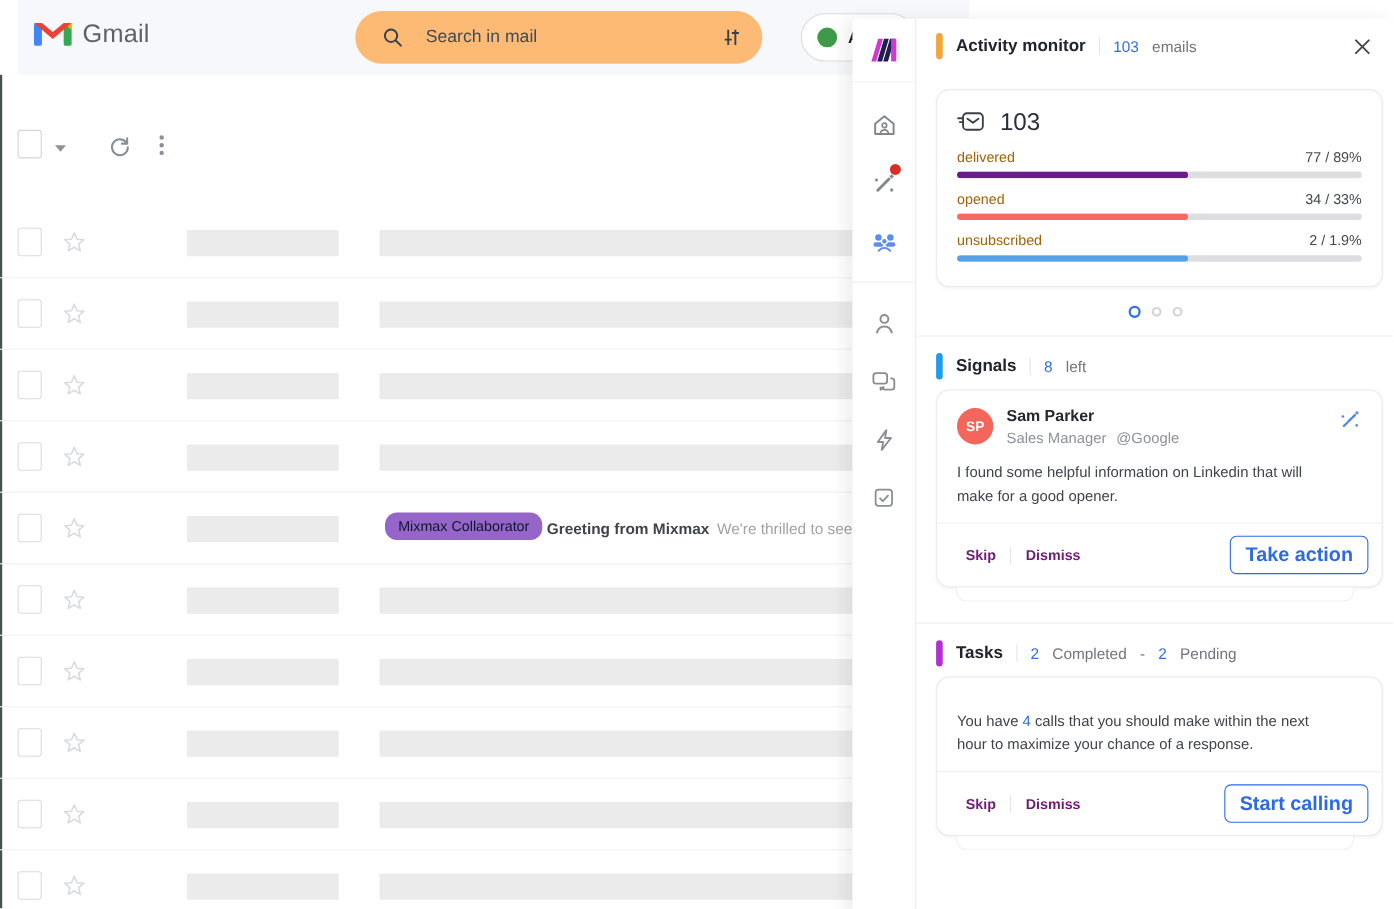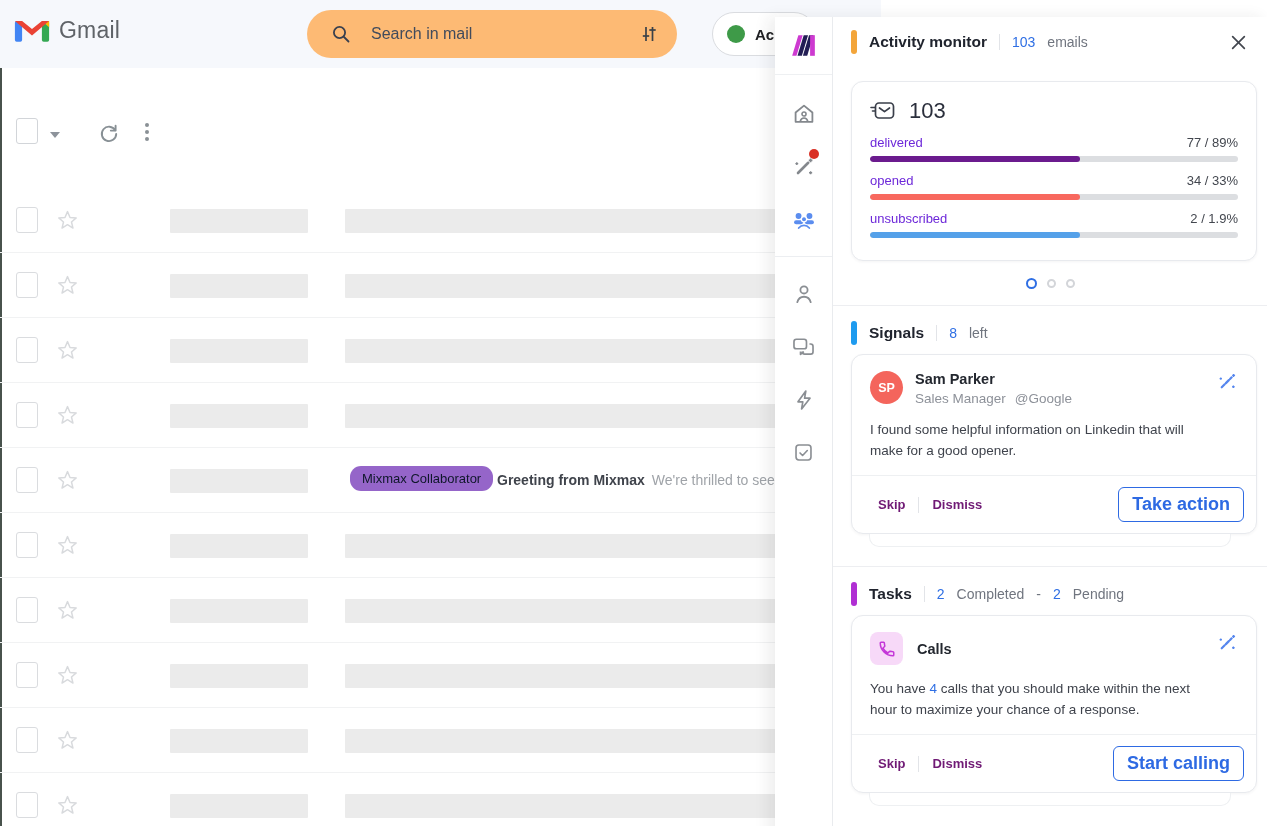--- a/index.html
+++ b/index.html
@@ -1,21 +1,21 @@
 <!DOCTYPE html>
 <html><head>
 <meta charset="utf-8">
 <style>
   * { margin:0; padding:0; box-sizing:border-box; }
   html,body { width:1267px; height:826px; overflow:hidden; background:#fff;
               font-family:"Liberation Sans","DejaVu Sans",sans-serif; }
   .app { position:relative; width:1267px; height:826px; background:#fff; }
 
   
-  .gmail { position:absolute; left:0; top:0; width:881px; height:826px; overflow:hidden; background:#fff; }
+  .gmail { position:absolute; left:0; top:0; width:881px; height:826px; overflow:hidden; background:#fff;padding-left:16px; }
   .gmail-header { position:relative; height:68px; background:#f6f8fc; }
   .brand { position:absolute; left:14px; top:16px; display:flex; align-items:center; gap:9px; }
   .brand-text { font-size:23px; color:#5f6368; letter-spacing:.2px; }
   .search-pill { position:absolute; left:307px; top:10px; width:370px; height:48px; background:#fdba74;
                  border-radius:24px; display:flex; align-items:center; padding:0 18px 0 24px; }
   .search-text { font-size:16px; color:#414b5c; margin-left:20px; flex:1; }
   .active-pill { position:absolute; left:712px; top:12px; width:104px; height:44px; background:#fff;
                  border:1px solid #dadce0; border-radius:22px; display:flex; align-items:center; padding:0 14px; gap:10px; }
   .green-dot { width:18px; height:18px; border-radius:50%; background:#3e9a48; }
   .active-pill-label { font-size:15px; font-weight:bold; color:#202124; }
@@ -62,21 +62,21 @@
   .unit-gray { font-size:14px; color:#70757f; }
   .spacer { flex:1; }
 
   .card { margin:14px 10px 0 18px; background:#fff; border:1px solid #e8eaee; border-radius:12px;
           box-shadow:0 1px 3px rgba(40,44,60,.05); }
   .card-body { padding:16px 18px 14px 18px; }
   .stat-top { display:flex; align-items:center; gap:13px; margin-bottom:4px; }
   .stat-total { font-size:22px; color:#2b2f3c; }
   .metric { margin-top:11px; }
   .metric-line { display:flex; justify-content:space-between; align-items:baseline; }
-  .metric-label { font-size:13px; color:#6d28d9; }
+  .metric-label { font-size:13px; color:#a16207; }
   .metric-value { font-size:13px; color:#43474f; }
   .bar-track { margin-top:6px; height:6px; border-radius:3px; background:#dcdee1; overflow:hidden; }
   .bar-fill { height:6px; border-radius:3px; }
 
   .dots { display:flex; justify-content:center; align-items:center; gap:10px; margin-top:17px; }
   .dot { width:9px; height:9px; border-radius:50%; border:2px solid #d3d5d9; background:transparent; }
   .dot.active { width:11px; height:11px; border:2.5px solid #2f6fe4; }
   .panel-divider { border-top:1px solid #edeef1; margin-top:16px; }
 
   .sec-header { display:flex; align-items:center; gap:12px; padding:15px 16px 0 18px; height:38px; }
@@ -407,34 +407,20 @@
         <span class="sec-title">Tasks</span>
         <span class="vsep"></span>
         <span class="num-blue">2</span>
         <span class="unit-gray">Completed</span>
         <span class="unit-gray">-</span>
         <span class="num-blue">2</span>
         <span class="unit-gray">Pending</span>
       </div>
       <div class="card" style="margin-top:10px;">
         <div class="card-body">
-          <div class="person-row">
-            <span class="task-icon-tile">
-              <svg width="18" height="18" viewBox="0 0 24 24">
-                <path d="M6.62 10.79c1.44 2.83 3.76 5.14 6.59 6.59l2.2-2.2c.27-.27.67-.36 1.02-.24 1.12.37 2.33.57 3.57.57.55 0 1 .45 1 1V20c0 .55-.45 1-1 1-9.39 0-17-7.61-17-17 0-.55.45-1 1-1h3.5c.55 0 1 .45 1 1 0 1.25.2 2.45.57 3.57.11.35.03.74-.25 1.02l-2.2 2.2z" fill="none" stroke="#c437d8" stroke-width="2"></path>
-              </svg>
-            </span>
-            <span class="task-title">Calls</span>
-            <svg class="card-wand" width="21" height="21" viewBox="0 0 20 20" style="align-self:flex-start;">
-              <line x1="4.5" y1="15.5" x2="14" y2="6" stroke="#5586ee" stroke-width="2.1" stroke-linecap="round" stroke-dasharray="4 1.6"></line>
-              <path d="M15.8 2.8 v2.8 M14.4 4.2 h2.8" stroke="#5586ee" stroke-width="1.3"></path>
-              <path d="M3.6 6.2 v2.2 M2.5 7.3 h2.2" stroke="#5586ee" stroke-width="1.2"></path>
-              <path d="M15.6 13.8 v2.4 M14.4 15 h2.4" stroke="#5586ee" stroke-width="1.2"></path>
-            </svg>
-          </div>
           <div class="sig-body"><span>You have </span><span class="hl-blue">4</span><span> calls that you should make within the next hour to maximize your chance of a response.</span></div>
         </div>
         <div class="card-footer">
           <button class="link">Skip</button>
           <span class="vsep"></span>
           <button class="link">Dismiss</button>
           <span class="spacer"></span>
           <button class="btn-outline">Start calling</button>
         </div>
       </div>

